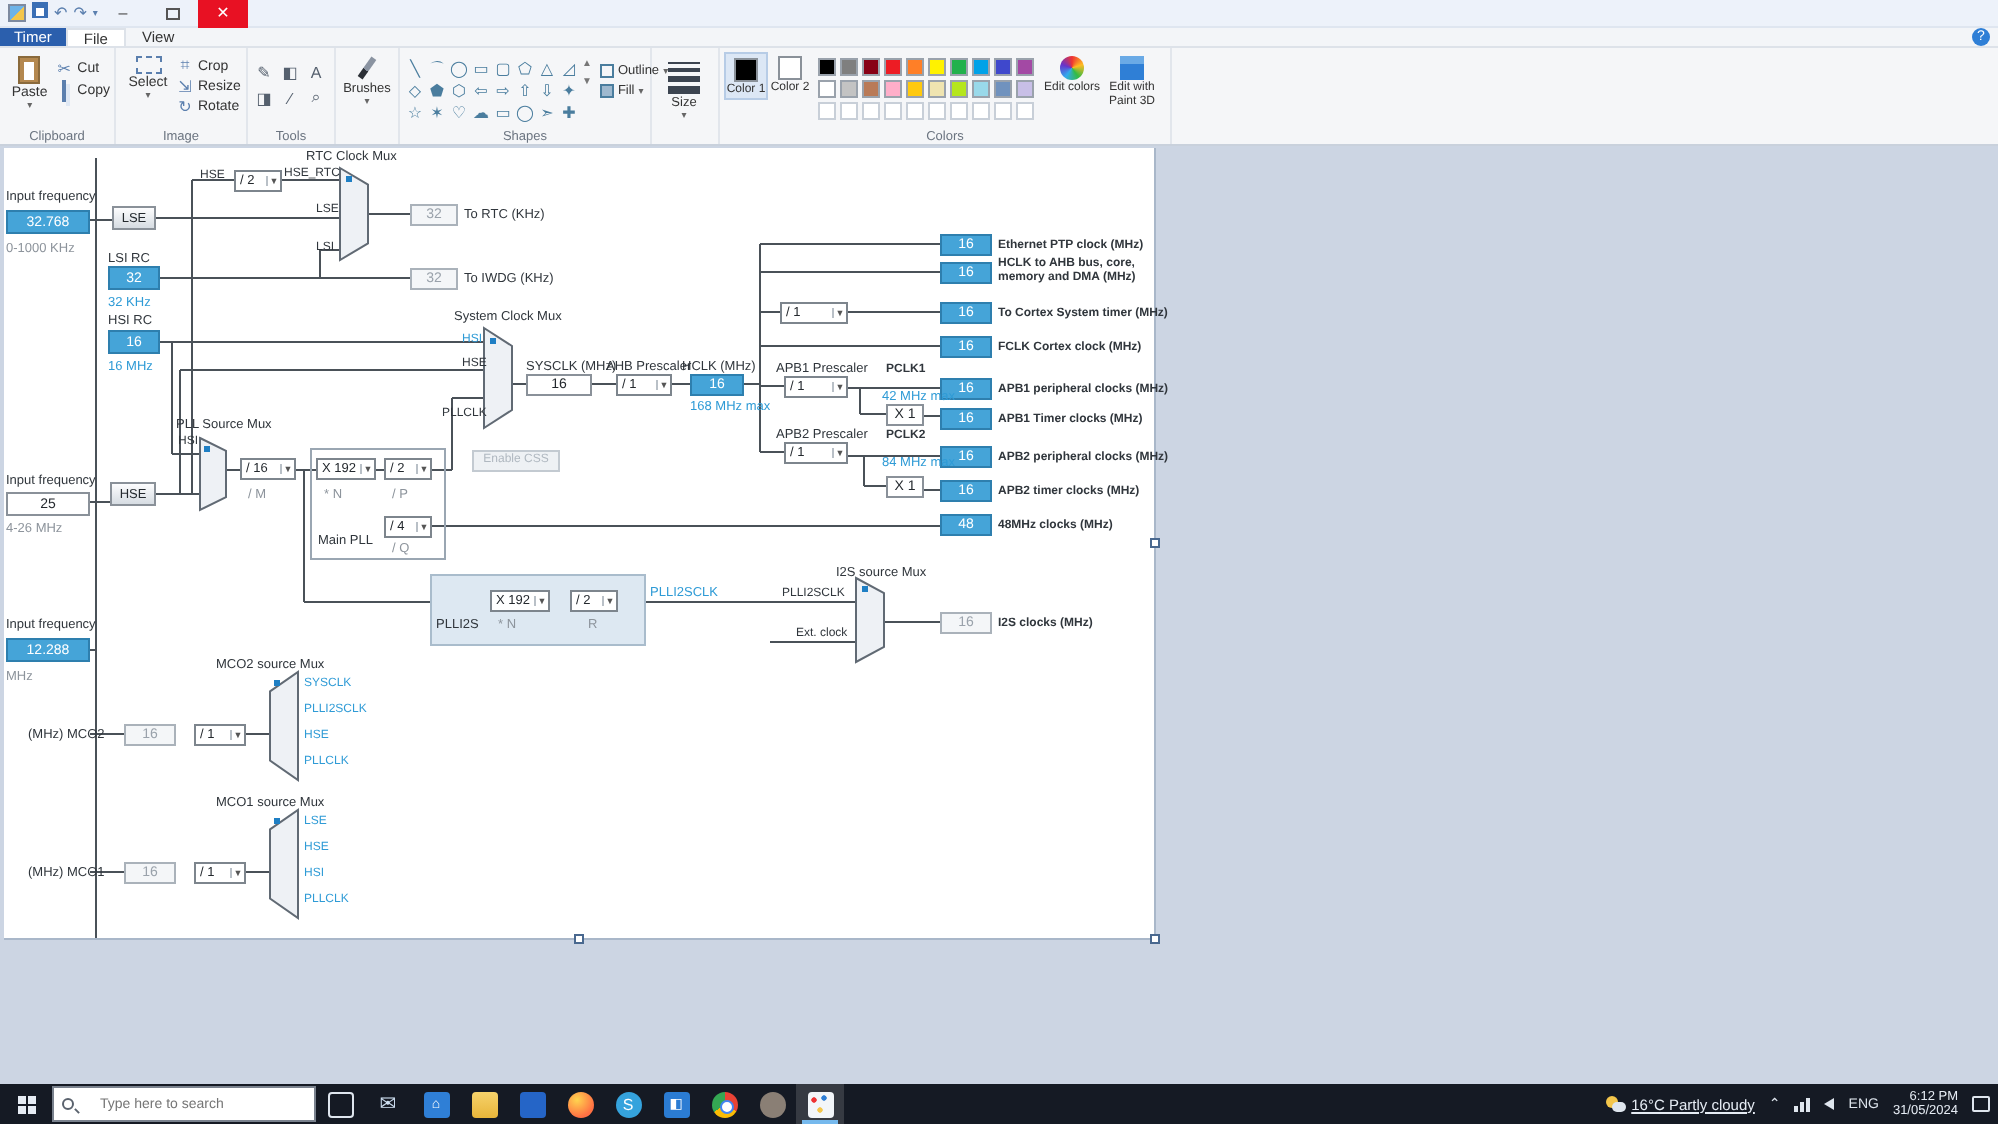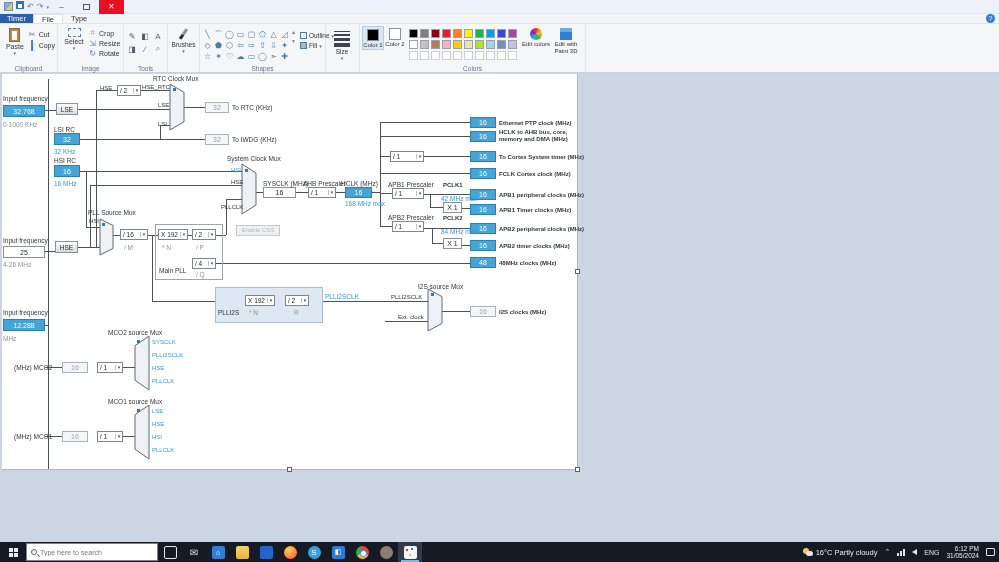--- a/index.html
+++ b/index.html
@@ -97,21 +97,21 @@
   #zoomctl { margin-left:auto; display:flex; align-items:center; gap:4px; padding-right:8px; }
   .ztrack { width:40px; height:2px; background:#aeb8c4; position:relative; }
   .zthumb { position:absolute; left:18px; top:-3px; width:4px; height:8px; background:#5f6max8794; background:#6b7686; }
   .zsign { font-size:8px; color:#55606e; }
 
   
   #taskbar { position:absolute; left:0; top:542px; width:999px; height:20px; background:#151a24; display:flex; align-items:stretch; color:#e6ecf4; }
   #start { width:26px; display:flex; align-items:center; justify-content:center; }
   .winlogo { width:9px; height:9px; display:grid; grid-template-columns:4px 4px; grid-auto-rows:4px; gap:1px; }
   .winlogo i { background:#e6ecf4; display:block; }
-  #searchbox { width:132px; background:#fff; border:1px solid #7a828e; display:flex; align-items:center; gap:3px; padding:0 4px; margin:1px 0; }
+  #searchbox { width:132px; background:#fff; border:1px solid #7a828e; display:flex; align-items:center; gap:13px; padding:0 4px; margin:1px 0; }
   .mag { width:6px; height:6px; border:1px solid #5a626d; border-radius:50%; position:relative; flex:none; }
   .mag::after { content:""; position:absolute; left:5px; top:5px; width:3px; height:1px; background:#5a626d; transform:rotate(45deg); }
   #searchbox input { border:none; outline:none; font-size:7px; color:#444; width:100px; font-family:"Liberation Sans",sans-serif; background:transparent; }
   #task-apps { display:flex; }
   .tapp { width:24px; display:flex; align-items:center; justify-content:center; position:relative; }
   .tapp.active { background:rgba(255,255,255,.14); }
   .tapp.active::after { content:""; position:absolute; left:3px; bottom:0; width:18px; height:2px; background:#76b9ed; }
   .ticon { width:13px; height:13px; display:flex; align-items:center; justify-content:center; font-size:9px; border-radius:2px; }
   .ti-task-view { border:1px solid #dfe6ee; background:transparent; }
   .ti-mail { color:#cfe0f2; font-size:10px; }
@@ -119,21 +119,21 @@
   .ti-file-explorer { background:linear-gradient(#f6d26b,#e8b53a); }
   .ti-photos { background:#2565c7; }
   .ti-firefox { border-radius:50%; background:radial-gradient(circle at 35% 30%,#ffd54f,#ff7043 70%); }
   .ti-skype { border-radius:50%; background:#35a3dd; color:#fff; font-size:8px; }
   .ti-vscode { background:#2b7cd3; color:#fff; font-size:7px; }
   .ti-chrome { border-radius:50%; background:conic-gradient(#ea4335 0 33%,#fbbc05 33% 66%,#34a853 66% 100%); position:relative; }
   .ti-chrome::after { content:""; position:absolute; left:4px; top:4px; width:5px; height:5px; border-radius:50%; background:#fff; border:1px solid #4285f4; }
   .ti-gimp { background:#8a7f75; border-radius:50%; }
   .ti-paint { background:#f3f6f9; background-image:radial-gradient(circle at 3px 4px,#e33 1.2px,transparent 1.5px),radial-gradient(circle at 8px 3px,#2f7fd6 1.2px,transparent 1.5px),radial-gradient(circle at 6px 9px,#f4c64b 1.2px,transparent 1.5px); }
   #tray { margin-left:auto; display:flex; align-items:center; gap:7px; padding-right:4px; }
-  #weather { display:flex; align-items:flex-start; gap:3px; font-size:7.5px; }
+  #weather { display:flex; align-items:flex-start; gap:3px; font-size:7.5px;text-decoration:underline; }
   .wicon { width:10px; height:8px; position:relative; }
   .wicon::before { content:""; position:absolute; left:0; top:0; width:6px; height:6px; border-radius:50%; background:#f4c64b; }
   .wicon::after { content:""; position:absolute; left:3px; top:3px; width:7px; height:5px; border-radius:3px; background:#dfe6ee; }
   .trayglyph { font-size:7px; color:#dfe6ee; }
   .netbars { display:flex; align-items:flex-end; gap:1px; height:7px; }
   .netbars i { width:2px; background:#dfe6ee; display:block; }
   .spk { width:0; height:0; border-top:3px solid transparent; border-bottom:3px solid transparent; border-right:5px solid #dfe6ee; }
   #clock { text-align:right; font-size:6.5px; line-height:7.5px; }
   .notif { width:9px; height:8px; border:1px solid #dfe6ee; border-radius:1px; }
 </style>
@@ -155,21 +155,21 @@
       <span class="cap">
           <span class="maxbox"></span>
         </span>
       <span class="cap close">✕</span>
     </div>
   </div>
 
   <div id="tabrow">
     <span id="file-btn">Timer</span>
     <span class="tab active">File</span>
-    <span class="tab">Type</span>
+    <span class="tab">View</span>
     <span id="help-btn">?</span>
   </div>
 
   <div id="ribbon">
 
     <div class="rgroup" style="width:58px">
       <div class="bigbtn">
         <span class="ic-clipboard"></span>
         <span class="blabel">Paste</span>
         <span class="darr">▾</span>

